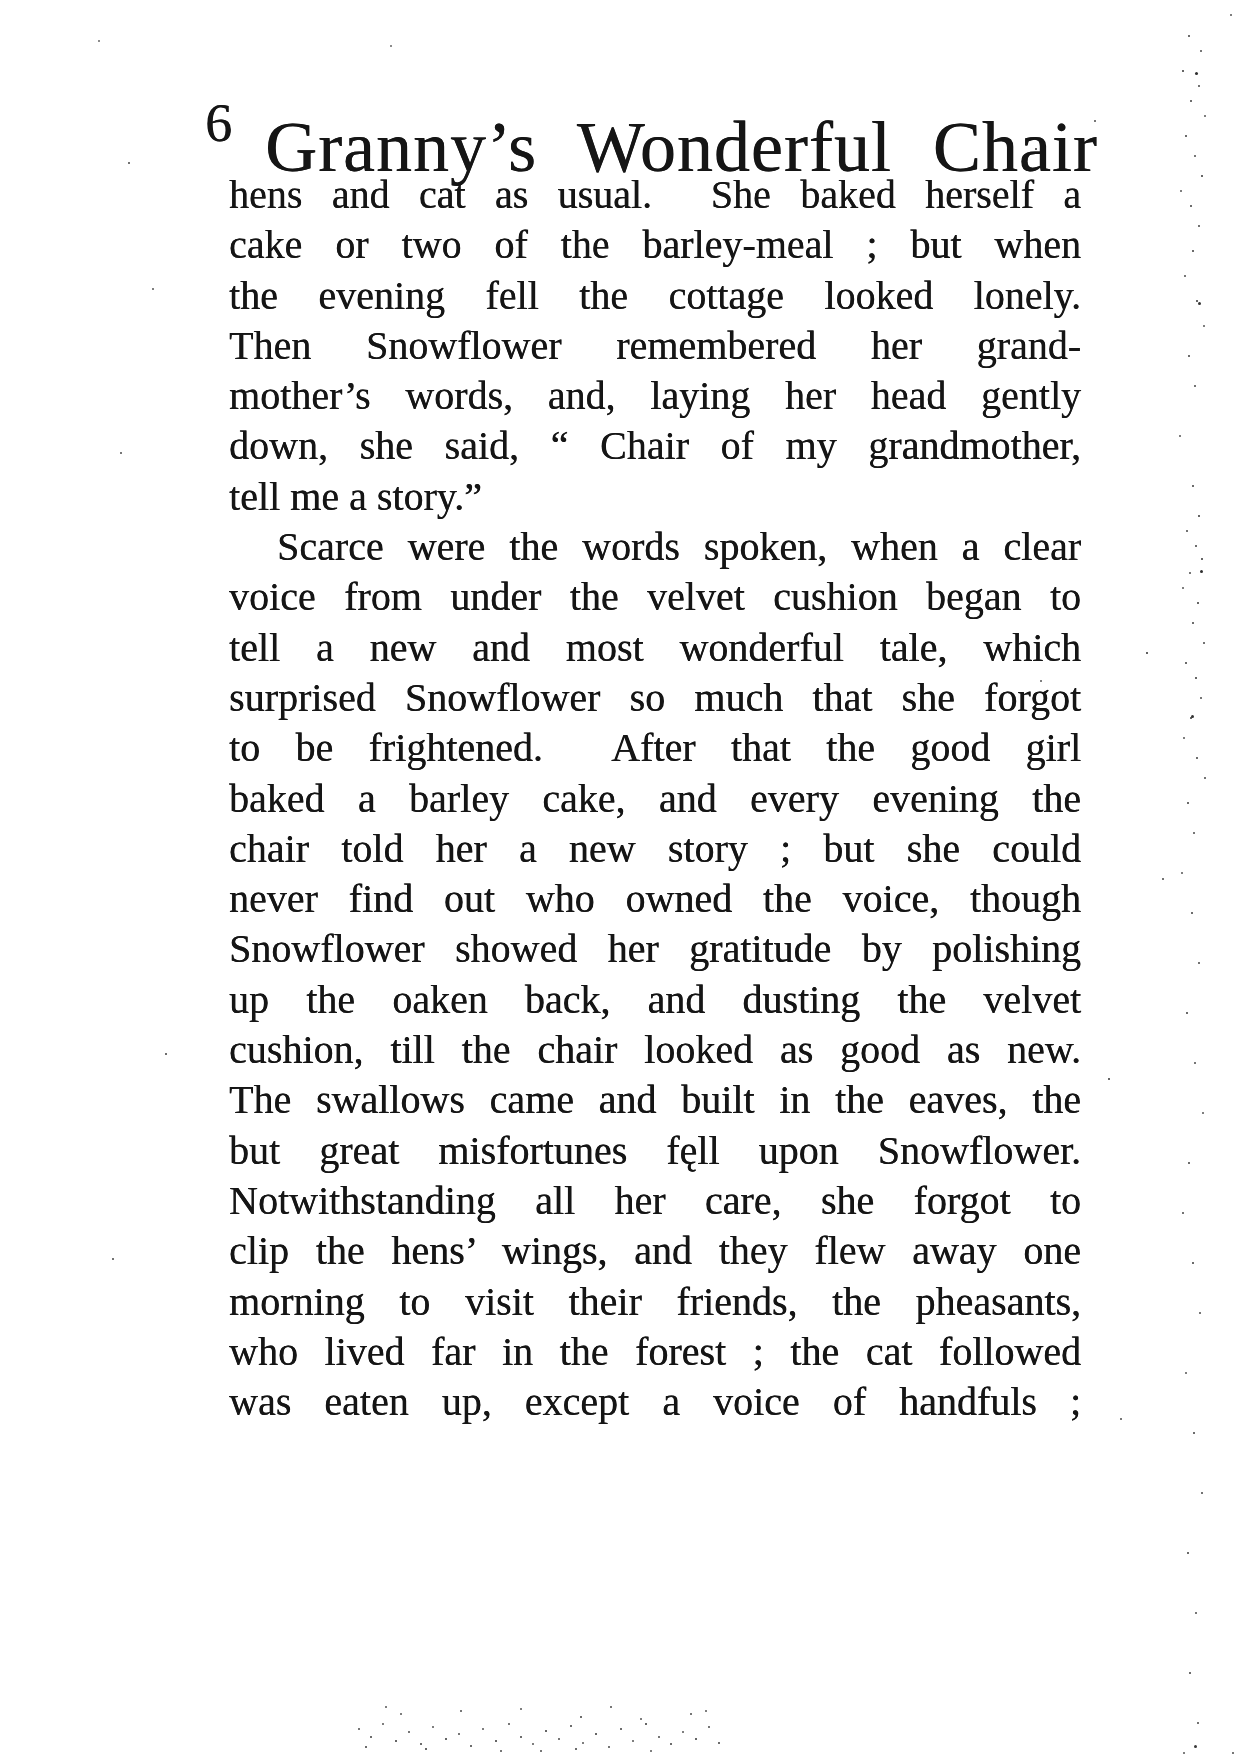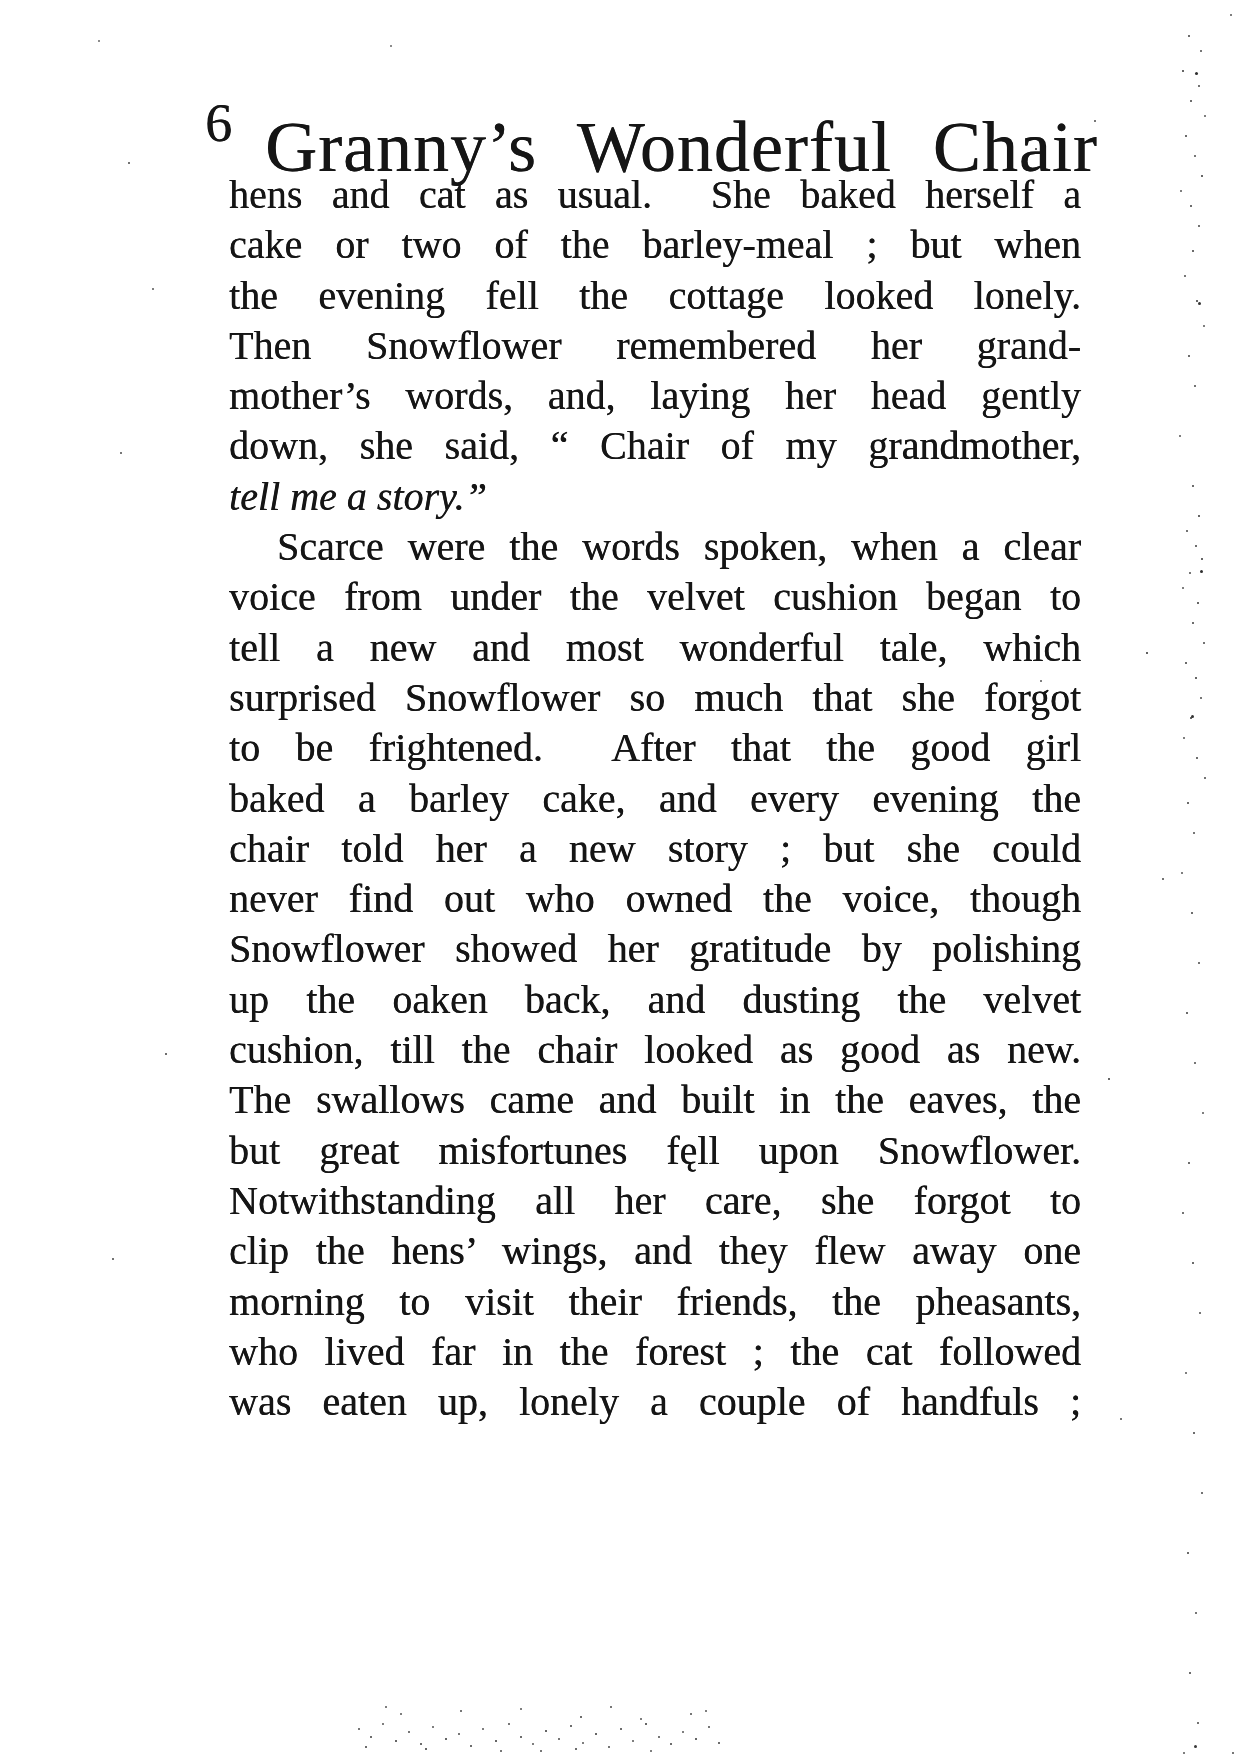--- a/index.html
+++ b/index.html
@@ -60,21 +60,20 @@
     white-space: pre-wrap;
     text-align: justify;
     text-align-last: justify;
     height: 50.3px;
     overflow: visible;
     margin-left: 24px;
   }
   .text-line.no-just {
     text-align: left;
     text-align-last: left;
-    font-style: italic;
   }
   .text-line.indent {
     text-indent: 48px;
   }
   
   .noise-dot {
     position: absolute;
     width: 2px;
     height: 2px;
     border-radius: 50%;
@@ -177,21 +176,21 @@
       <div class="text-line">never find out who owned the voice, though</div>
       <div class="text-line">Snowflower showed her gratitude by polishing</div>
       <div class="text-line">up the oaken back, and dusting the velvet</div>
       <div class="text-line">cushion, till the chair looked as good as new.</div>
       <div class="text-line">The swallows came and built in the eaves, the</div>
       <div class="text-line">but great misfortunes fęll upon Snowflower.</div>
       <div class="text-line">Notwithstanding all her care, she forgot to</div>
       <div class="text-line">clip the hens’ wings, and they flew away one</div>
       <div class="text-line">morning to visit their friends, the pheasants,</div>
       <div class="text-line">who lived far in the forest ; the cat followed</div>
-      <div class="text-line">was eaten up, lonely a couple of handfuls ;</div>
+      <div class="text-line">was eaten up, except a voice of handfuls ;</div>
     </div>
 
   <div id="noise-right">
     <span class="noise-dot d2"></span>
     <span class="noise-dot d3"></span>
   </div>
 
   <div id="smudge-bottom">
     <span class="noise-dot d2"></span>
   </div>

